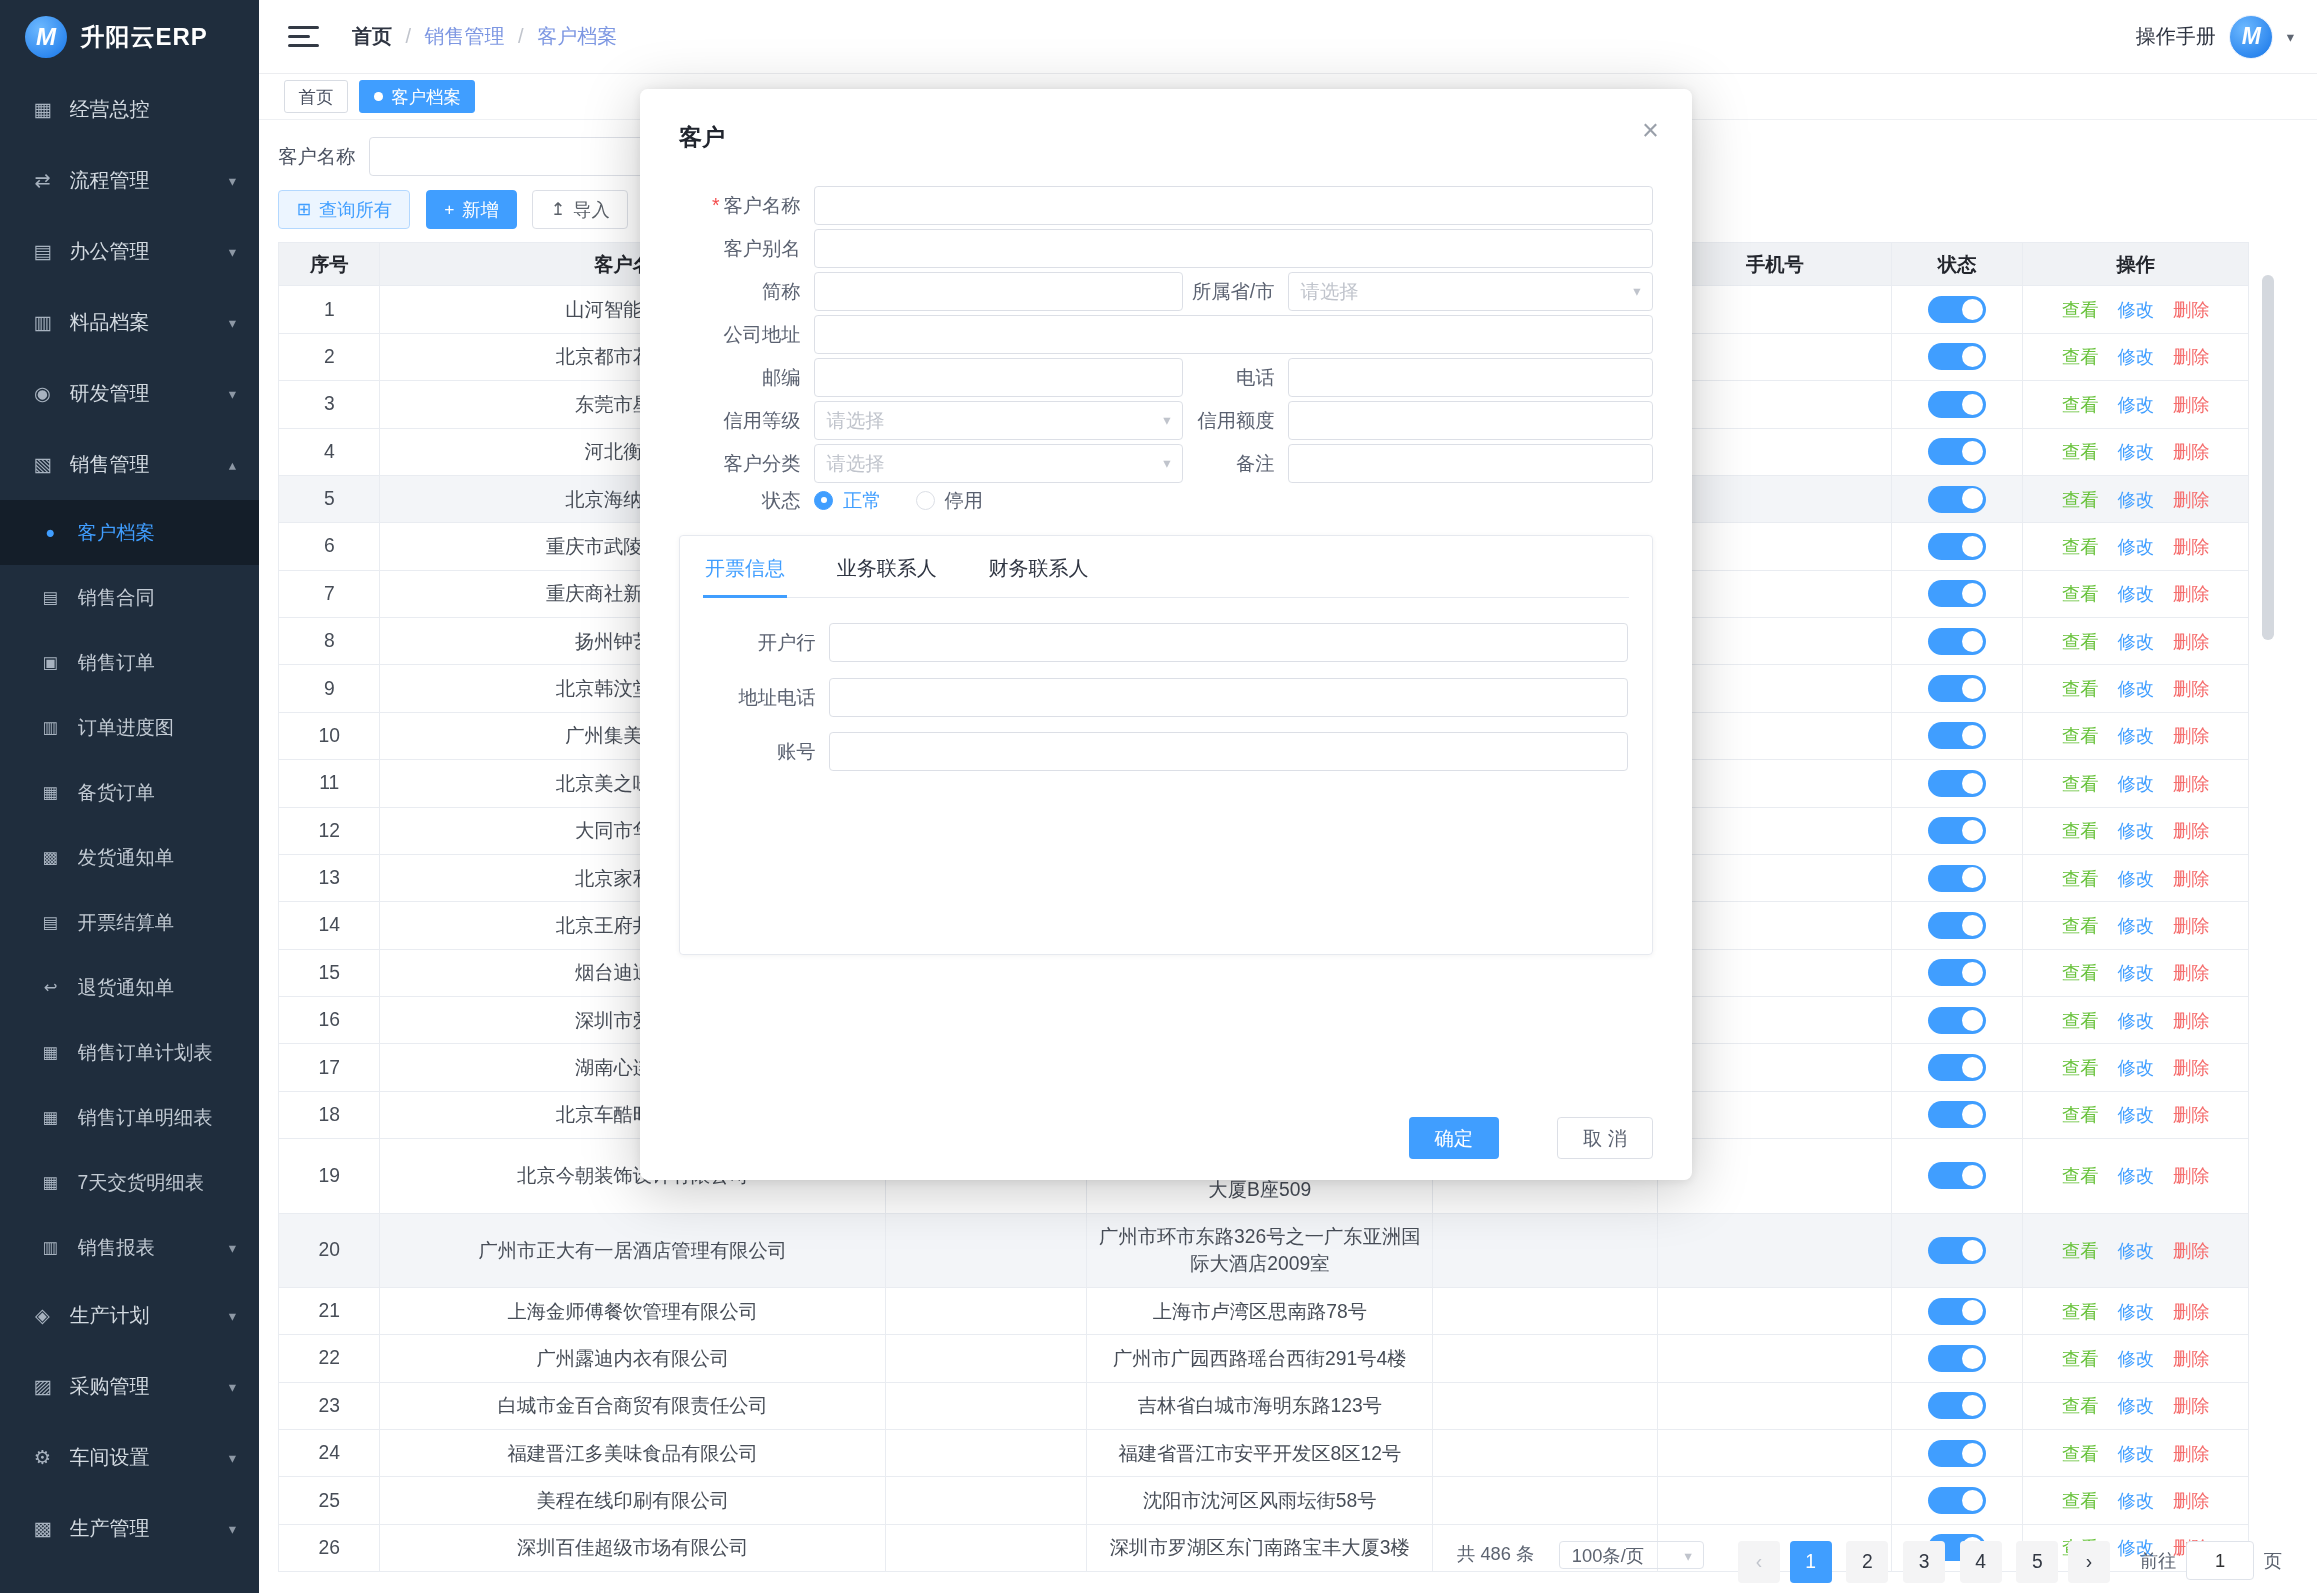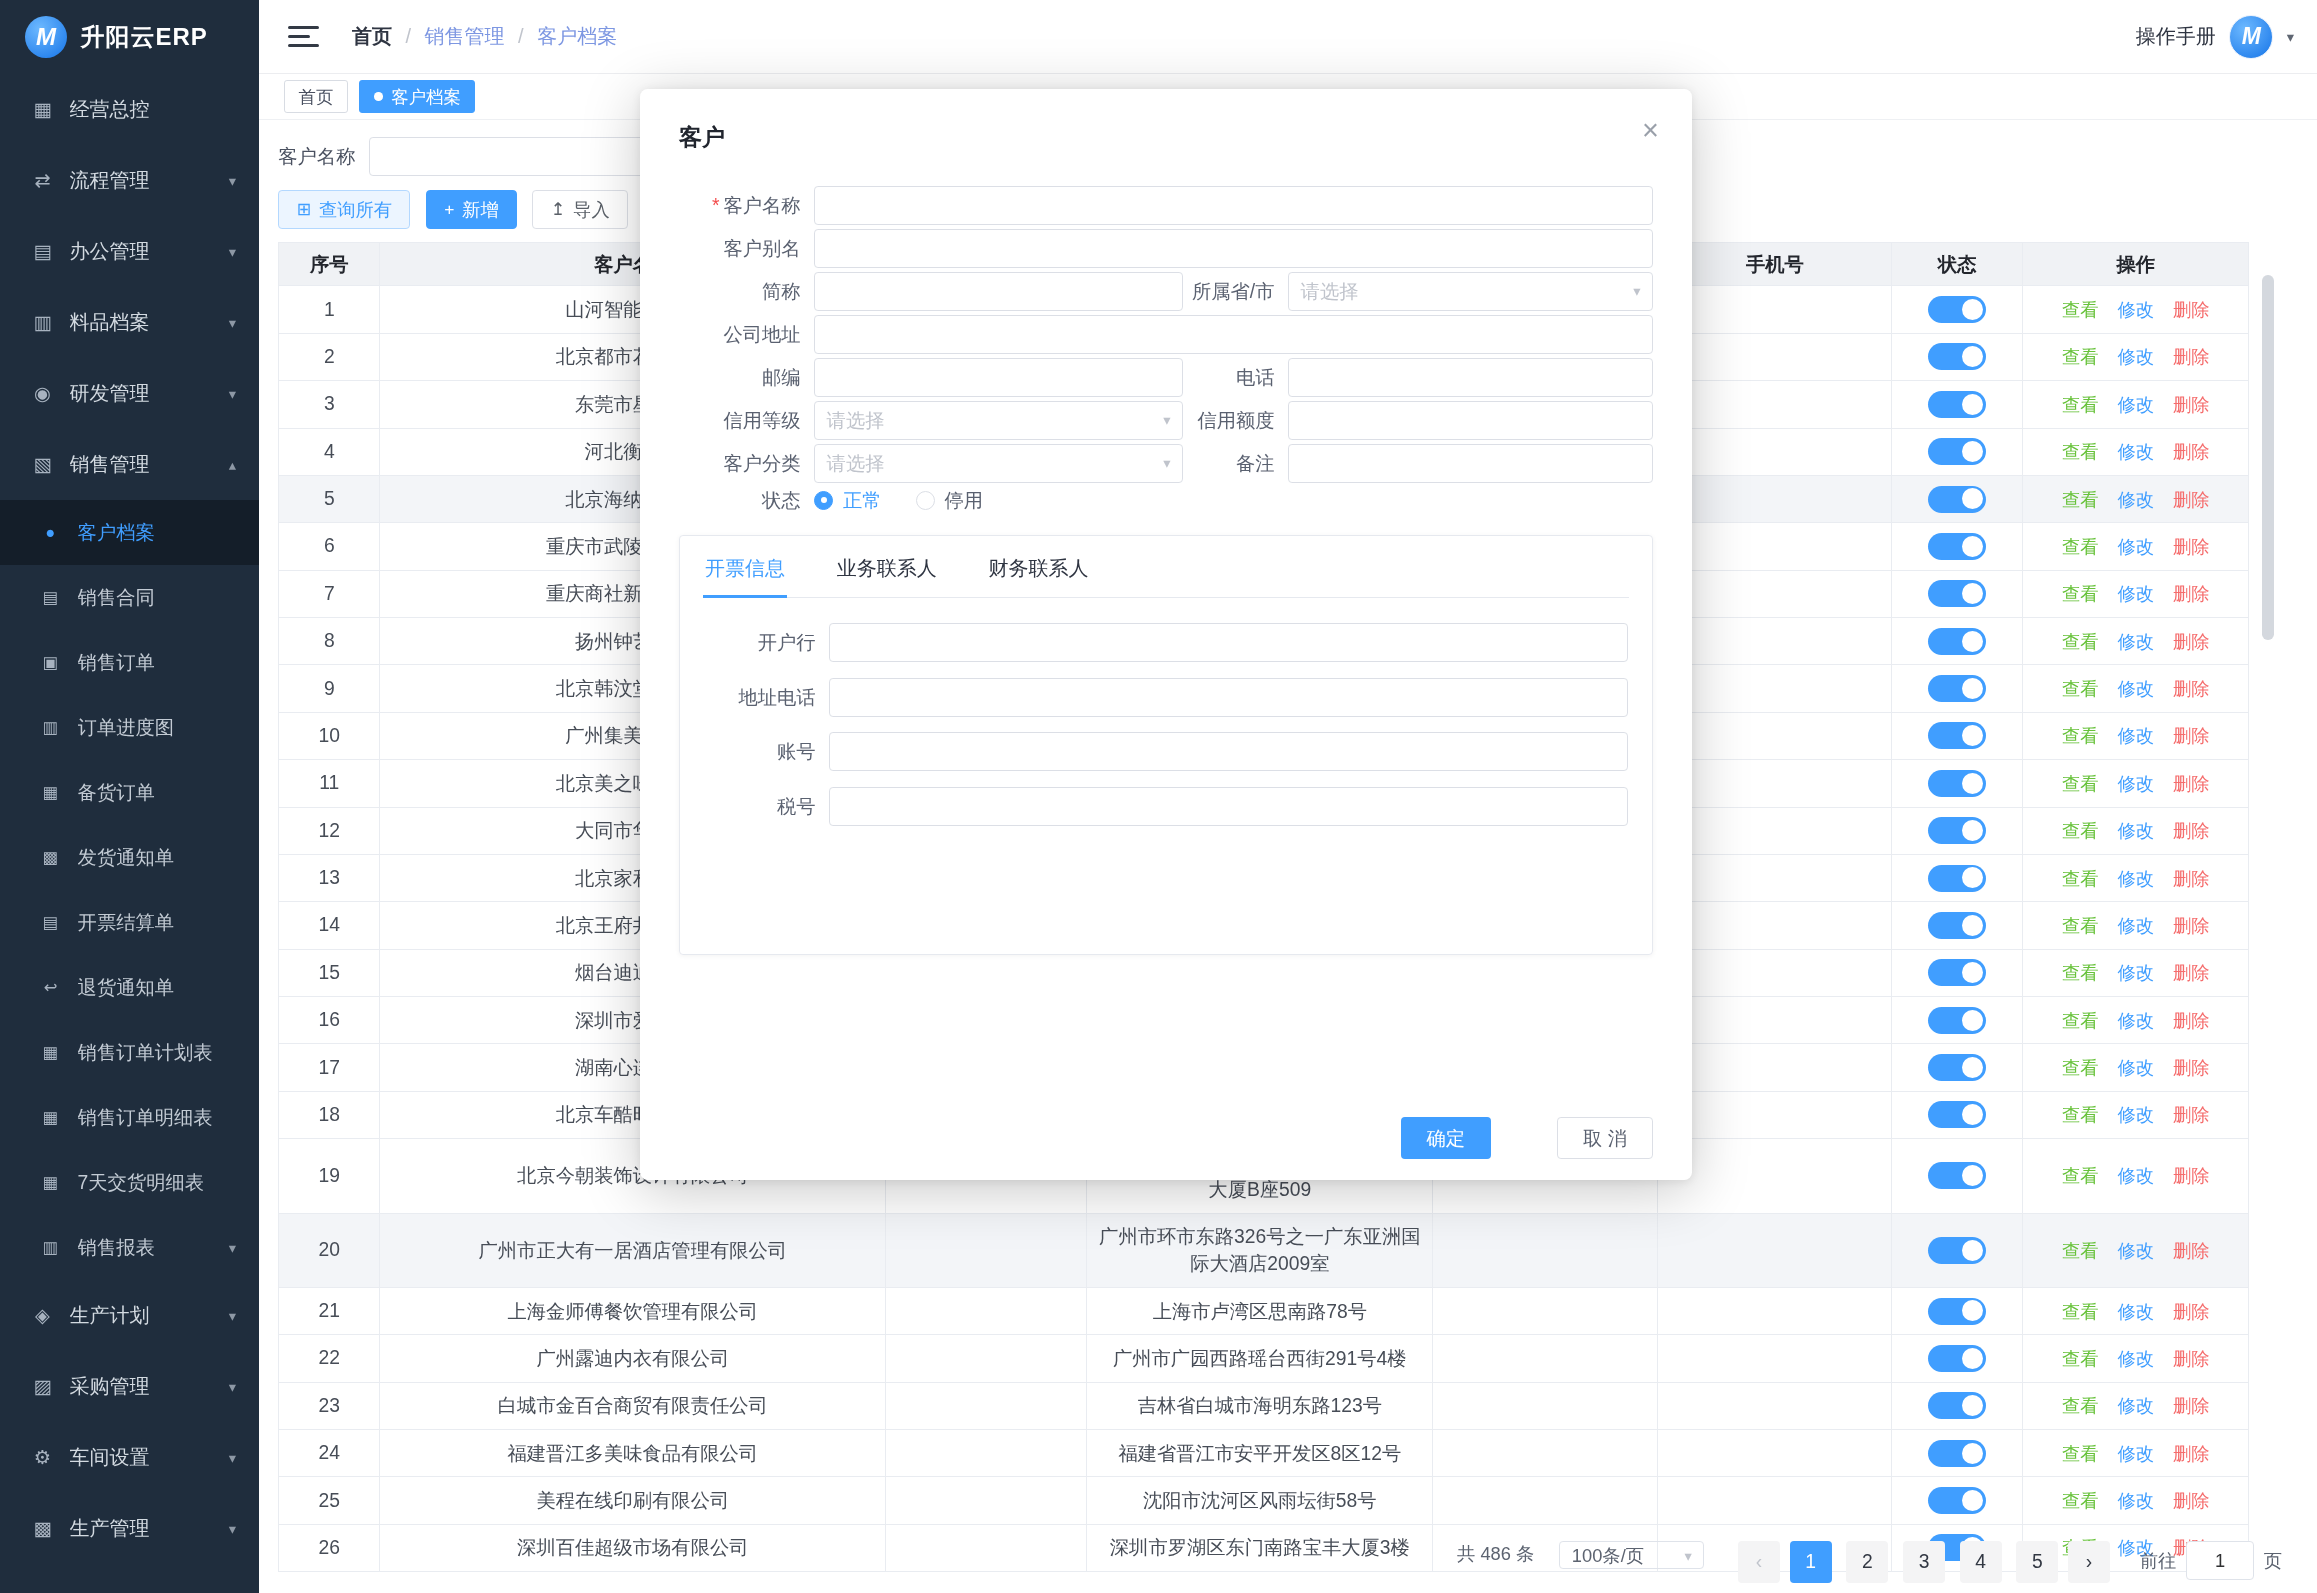--- a/index.html
+++ b/index.html
@@ -136,21 +136,21 @@
   .tabs-head { display:flex; gap:48px; border-bottom:1px solid #e6e9ef; }
   .tab { font-size:20px; color:#2f3542; padding:19.3px 1.9px 15.4px; position:relative; cursor:pointer; }
   .tab.active { color:var(--primary,#409EFF);font-family:Liberation Mono, monospace; }
   .tab.active::after { content:""; position:absolute; left:0; right:0; bottom:-1px; height:2.9px;
                        background:var(--primary,#409EFF); }
   .tab-body { padding-top:25px; }
   .tb-row { display:flex; align-items:center; margin-bottom:15.4px; }
   .tb-label { width:126px; text-align:right; padding-right:13.5px; font-size:19.3px; color:#5a6170; flex-shrink:0; }
   .tb-input { width:799px; height:39px; border:1px solid #dcdfe6; border-radius:3.9px;
               padding:0 11.6px; font-size:19.3px; color:#303133; outline:none; }
-  .dlg-footer { position:absolute; right:39px; bottom:21px; display:flex; gap:30px; }
+  .dlg-footer { position:absolute; right:39px; bottom:21px; display:flex; gap:22px; }
   .dlg-btn { height:42px; padding:0 25px; border-radius:3.9px; font-size:19.3px;
              display:inline-flex; align-items:center; cursor:pointer; border:1px solid transparent; }
   .dlg-btn.primary { background:var(--primary,#409EFF); color:#fff; }
   .dlg-btn.plain { background:#fff; border-color:#dcdfe6; color:#5a6170;margin-left:36px; }
 </style>
 </head>
 <body>
 
 <div class="app">
 
@@ -976,24 +976,20 @@
             <div class="tb-row">
               <label class="tb-label">地址电话</label>
               <input class="tb-input" style="">
             </div>
 
             <div class="tb-row">
               <label class="tb-label">账号</label>
               <input class="tb-input" style="">
             </div>
 
-            <div class="tb-row">
-              <label class="tb-label">税号</label>
-              <input class="tb-input" style="">
-            </div>
           </div>
       </div>
 
       <div class="dlg-footer">
         <button class="dlg-btn primary">确定</button>
         <button class="dlg-btn plain">取 消</button>
       </div>
     </div>
   </div>
 

